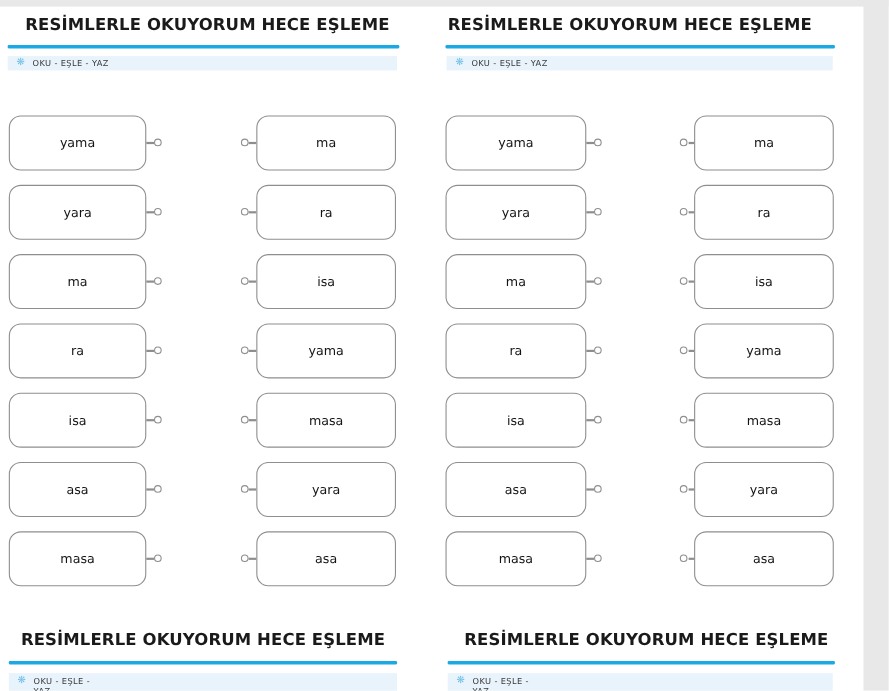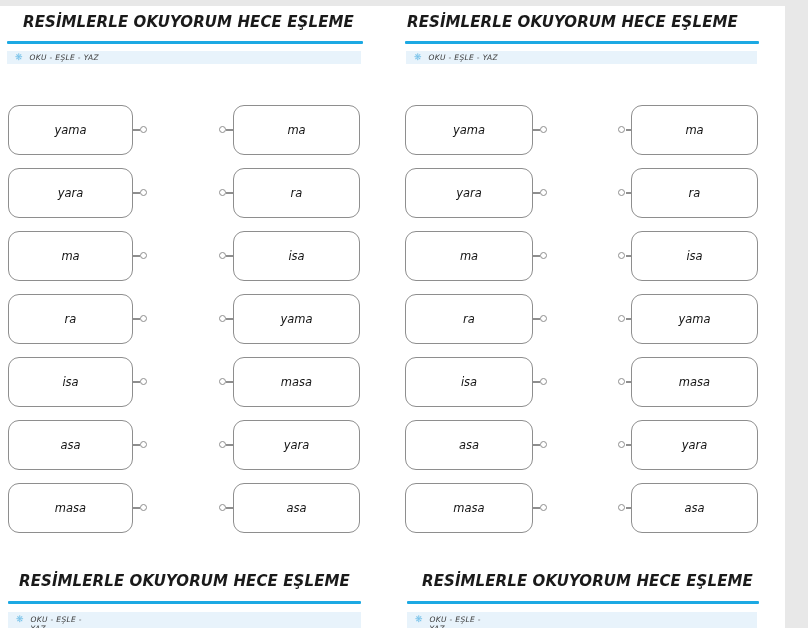--- a/index.html
+++ b/index.html
@@ -2,21 +2,21 @@
 <html style="--accent_line: #1ca9e3; --instruction_bar_bg: #e8f3fb; --icon_blue: #74c0e8; --box_border: #8e8e8e; --connector_gray: #8e8e8e; --text_dark: #1a1a1a; --viewer_chrome: #e8e8e8; --page_bg: #ffffff;"><head>
 <meta charset="utf-8">
 <style>
   html, body {
     margin: 0; padding: 0;
     width: 808px; height: 628px;
     overflow: hidden;
     background: var(--page_bg, #ffffff);
     font-family: "DejaVu Sans", sans-serif;
   }
-  #viewer { position: relative; width: 808px; height: 628px; background: var(--page_bg, #fff); font-style: italic; }
+  #viewer { position: relative; width: 808px; height: 628px; background: var(--page_bg, #fff); }
 
   .chrome-top   { position: absolute; left: 0; top: 0; width: 808px; height: 6px; background: var(--viewer_chrome, #e8e8e8); z-index: 5; }
   .chrome-right { position: absolute; right: 0; top: 0; width: 23px; height: 628px; background: var(--viewer_chrome, #e8e8e8); z-index: 4; }
 
   .title {
     position: absolute;
     font-size: 15px; font-weight: 700;
     color: var(--text_dark, #1a1a1a);
     letter-spacing: 0.1px; white-space: nowrap;
   }

